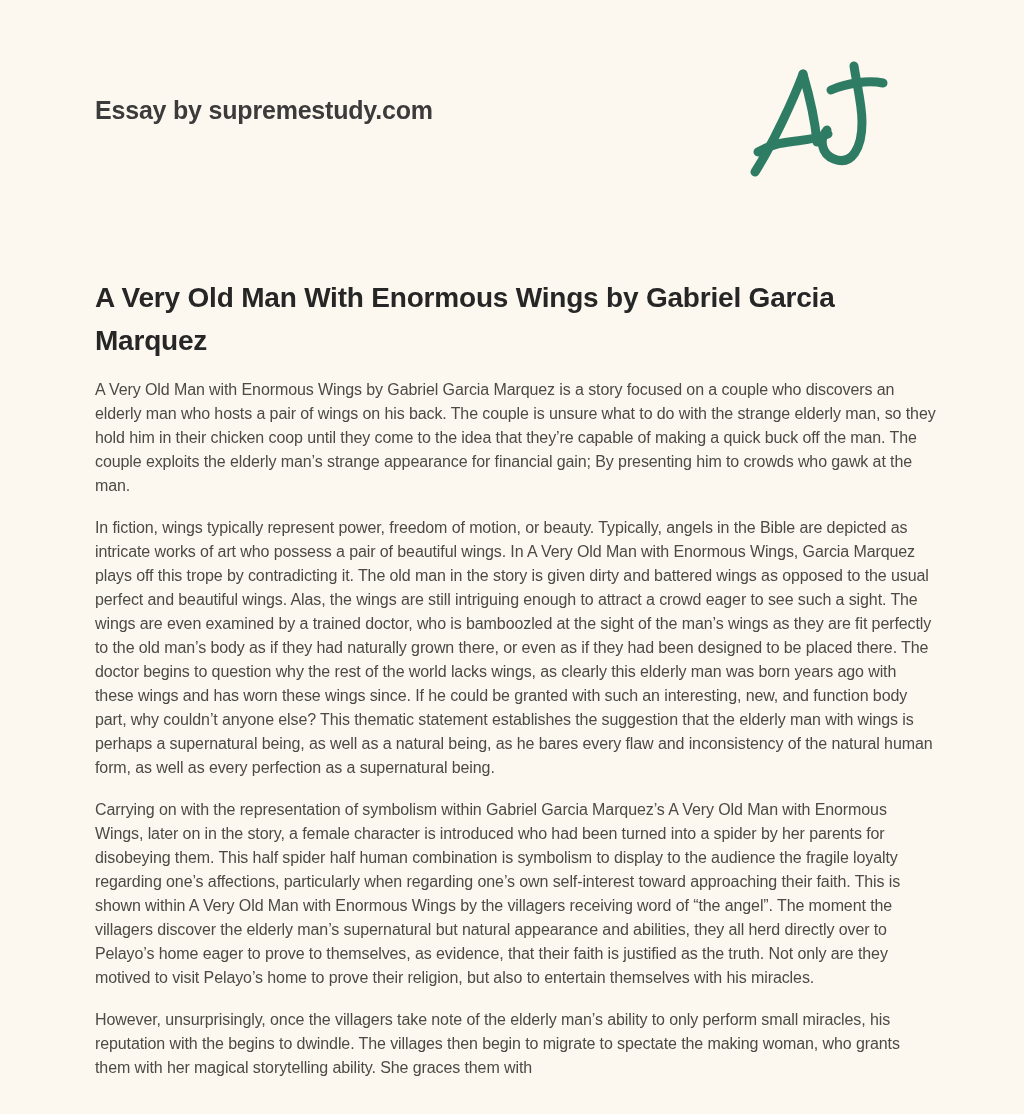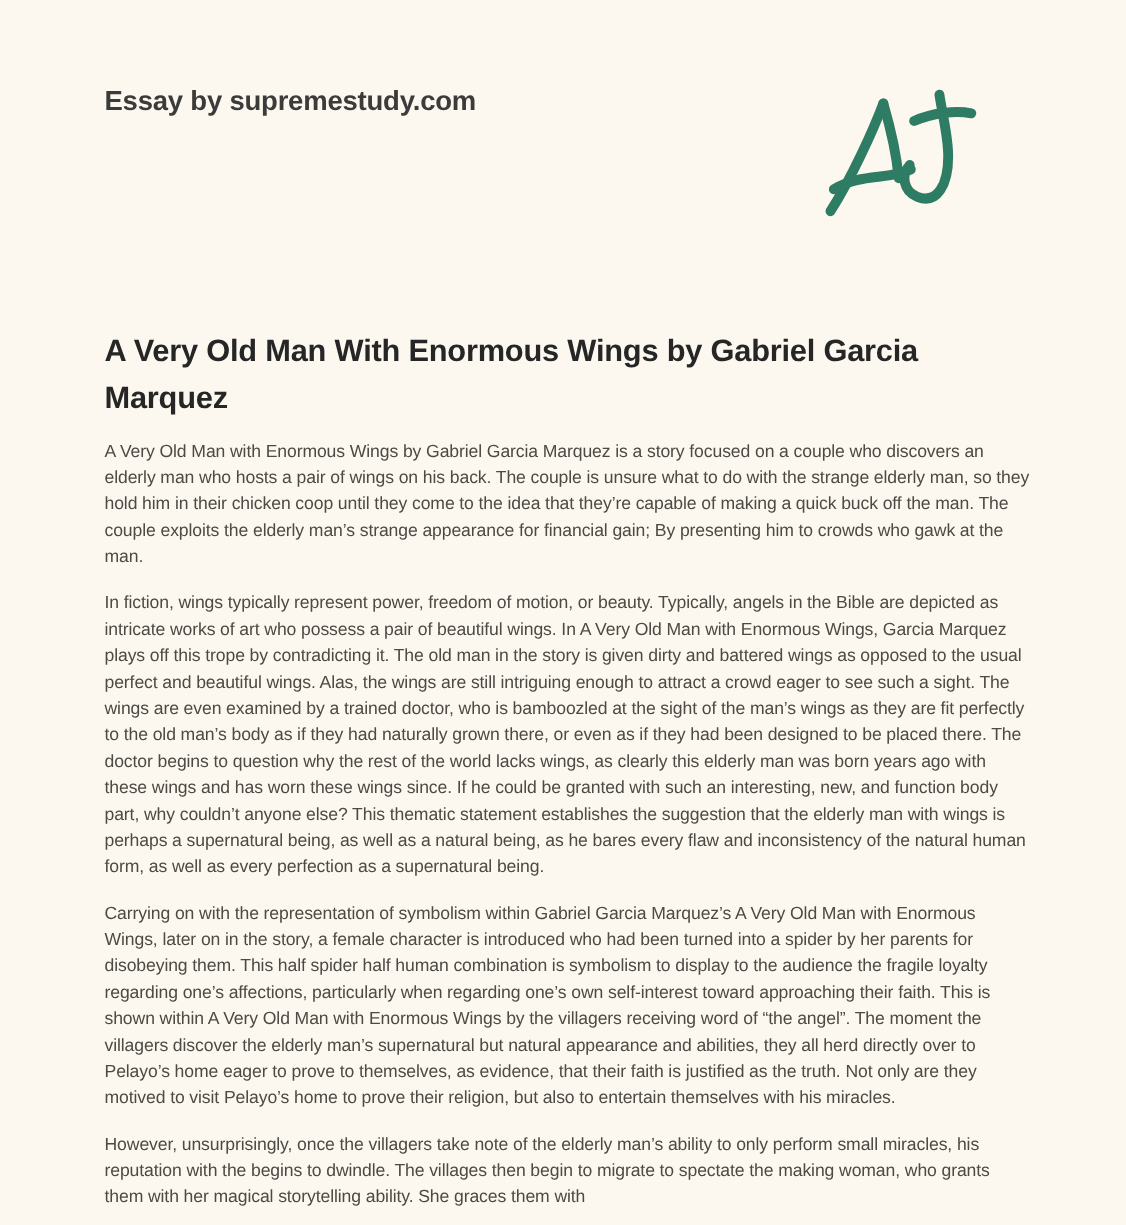--- a/index.html
+++ b/index.html
@@ -13,22 +13,21 @@
   }
   .page {
     box-sizing: border-box;
     width: 1024px;
     height: 1114px;
     padding: 58px 88px 0 95px;
   }
   .header-row {
     display: flex;
     justify-content: space-between;
-    align-items: flex-start;
-    margin-top: 20px;
+    align-items: center;
   }
   .header-left { max-width: 680px; }
   .site-title {
     margin: 0 0 20px 0;
     font-size: 25px;
     font-weight: 700;
     letter-spacing: -0.2px;
     color: #3b3b3b;
   }
   .source-line {

